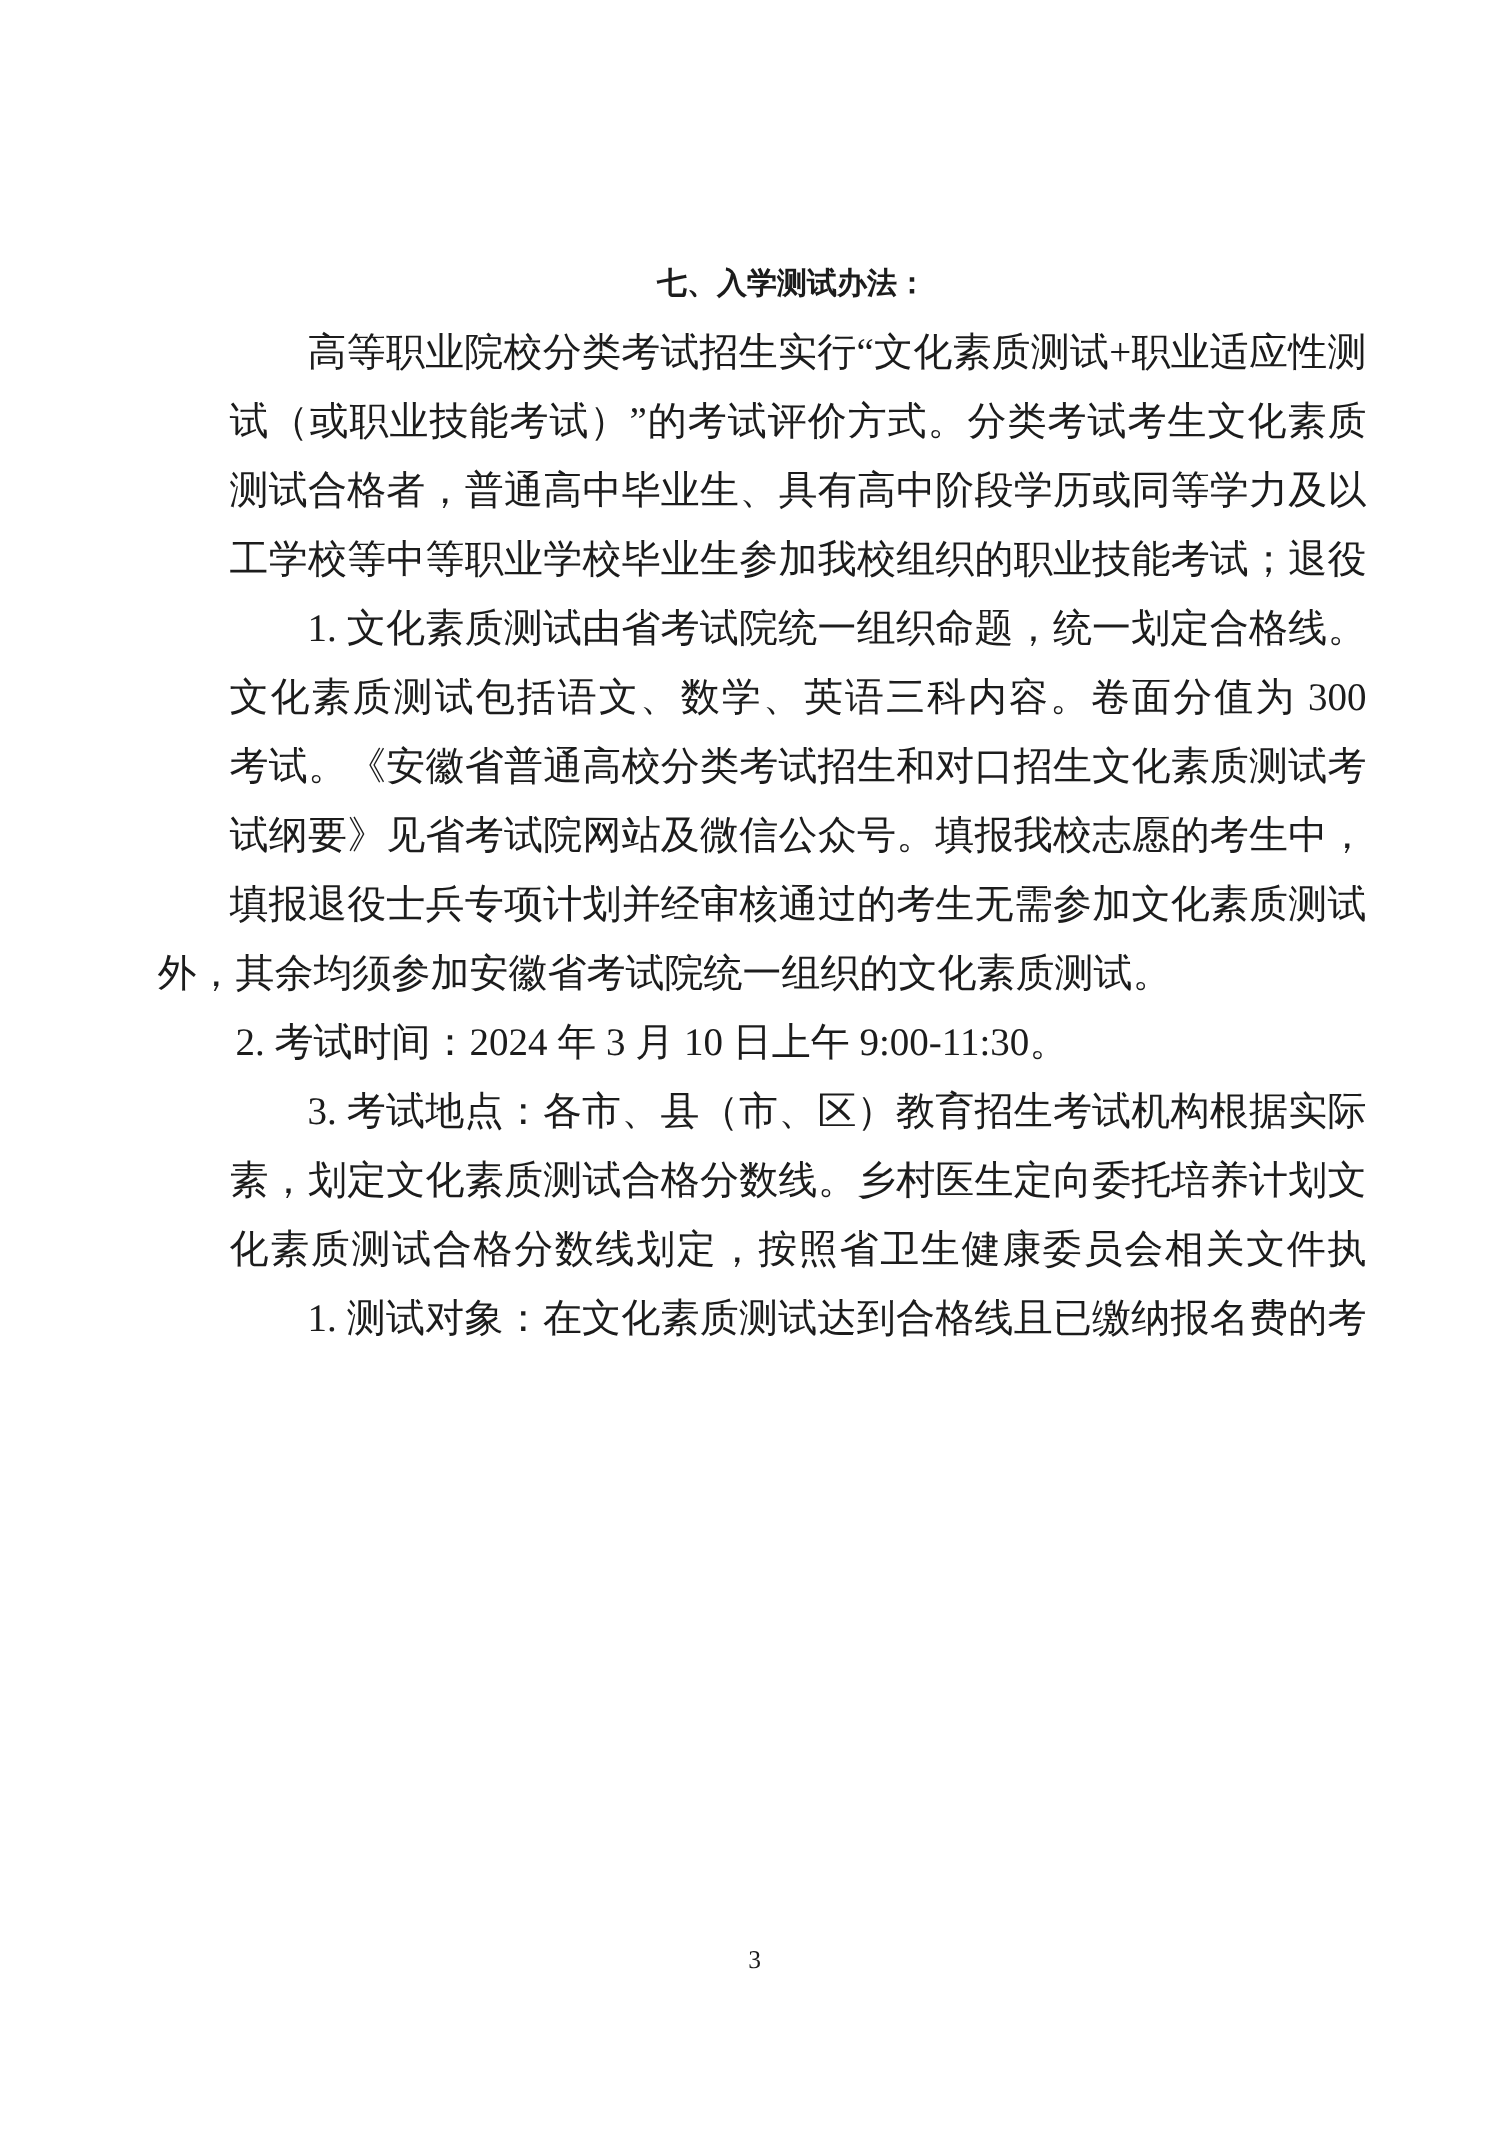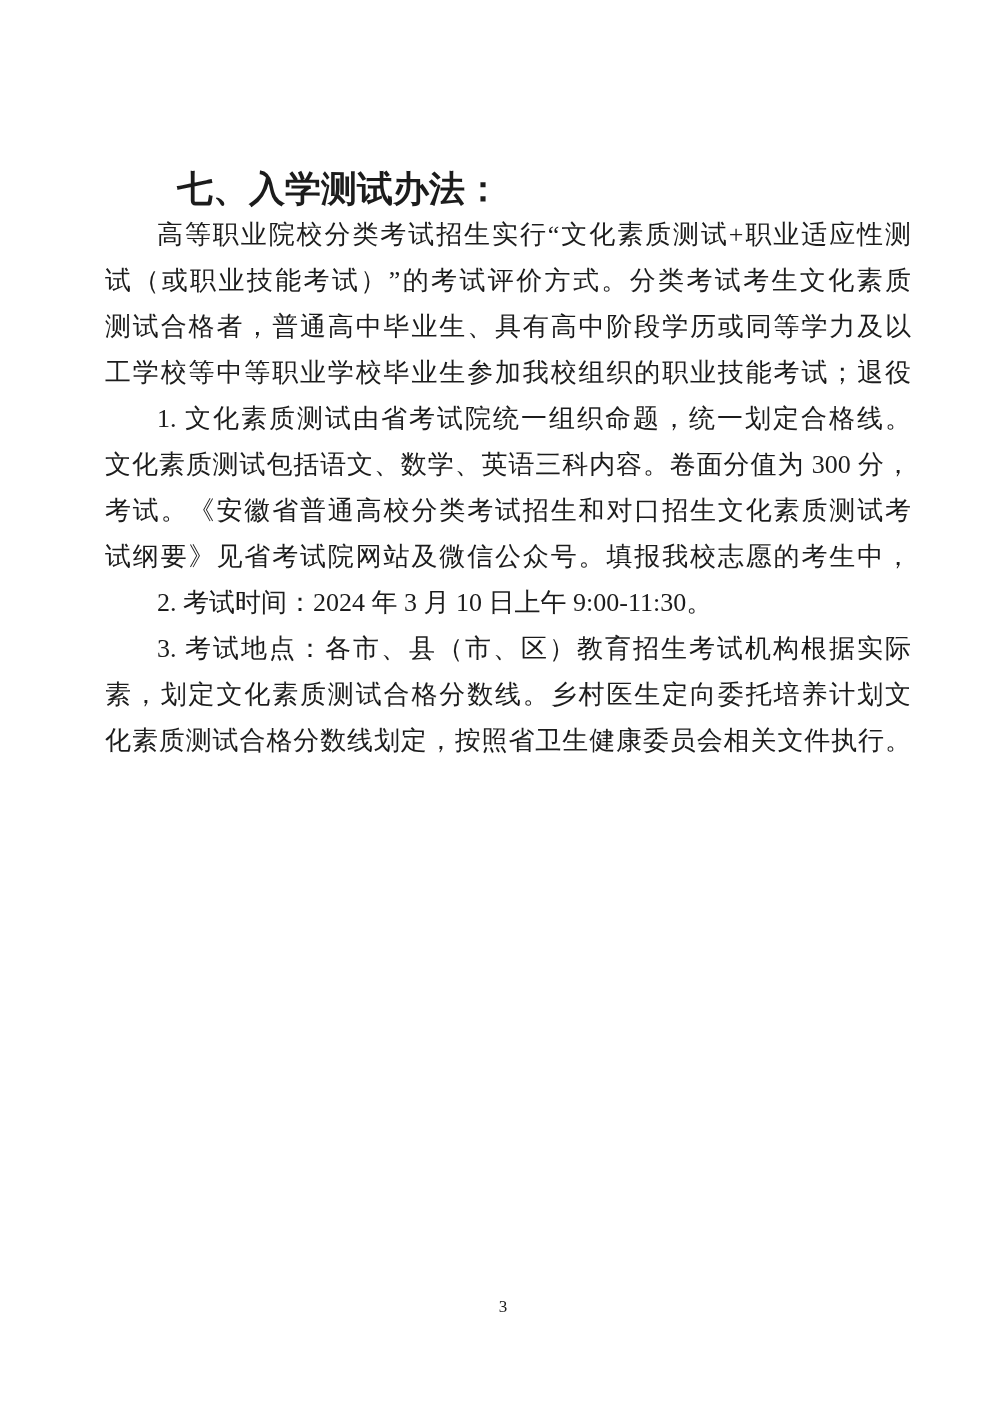--- a/index.html
+++ b/index.html
@@ -23,26 +23,28 @@
     line-height: 46px;
   }
   .ln {
     height: 46px;
     overflow: hidden;
   }
   
   .f {
     text-align: justify;
     text-align-last: justify;
+    margin-left: 48px;
   }
   .ind { text-indent: 2em; }
   .b {
     font-weight: 700;
-    font-size: 36px;
+    font-size: 20px;
     font-family: "Liberation Sans", "DejaVu Sans", sans-serif;
+    text-align: center;
   }
   .footer {
     position: absolute;
     left: 0; top: 1295px;
     width: 1006px;
     text-align: center;
     font-size: 17px;
     line-height: 24px;
     color: var(--tx, #1c1c1c);
   }
@@ -54,22 +56,25 @@
   <div class="content">
     <div class="ln b ind">七、入学测试办法：</div>
     <div class="ln ind f">高等职业院校分类考试招生实行“文化素质测试+职业适应性测</div>
     <div class="ln f">试（或职业技能考试）”的考试评价方式。分类考试考生文化素质</div>
     <div class="ln f">测试合格者，普通高中毕业生、具有高中阶段学历或同等学力及以</div>
     <div class="ln f">工学校等中等职业学校毕业生参加我校组织的职业技能考试；退役</div>
     <div class="ln ind f">1. 文化素质测试由省考试院统一组织命题，统一划定合格线。</div>
     <div class="ln f">文化素质测试包括语文、数学、英语三科内容。卷面分值为 300 分，</div>
     <div class="ln f">考试。《安徽省普通高校分类考试招生和对口招生文化素质测试考</div>
     <div class="ln f">试纲要》见省考试院网站及微信公众号。填报我校志愿的考生中，</div>
+    <div class="ln f">填报退役士兵专项计划并经审核通过的考生无需参加文化素质测试</div>
+    <div class="ln">外，其余均须参加安徽省考试院统一组织的文化素质测试。</div>
     <div class="ln ind">2. 考试时间：2024 年 3 月 10 日上午 9:00-11:30。</div>
     <div class="ln ind f">3. 考试地点：各市、县（市、区）教育招生考试机构根据实际</div>
     <div class="ln f">素，划定文化素质测试合格分数线。乡村医生定向委托培养计划文</div>
     <div class="ln f">化素质测试合格分数线划定，按照省卫生健康委员会相关文件执行。</div>
+    <div class="ln ind f">1. 测试对象：在文化素质测试达到合格线且已缴纳报名费的考</div>
   </div>
 
   <div class="footer">
     <span>3</span>
   </div>
 </div>
 
 </body></html>

